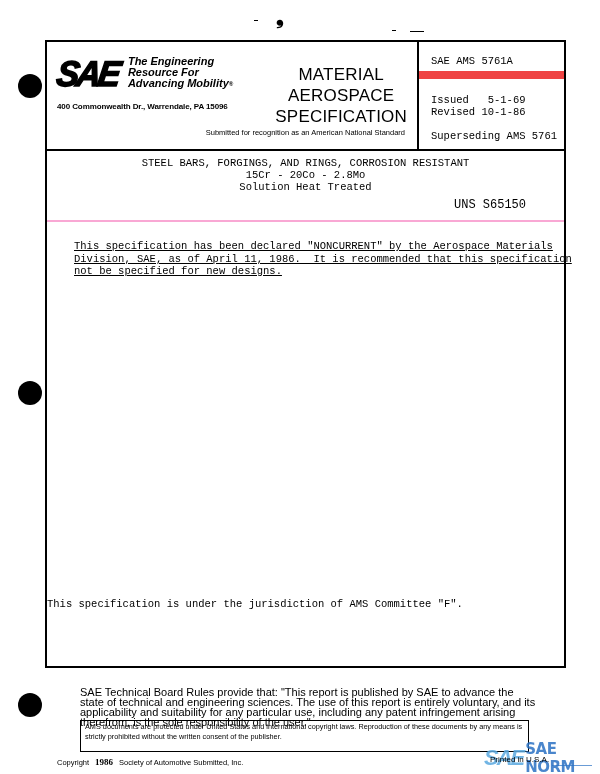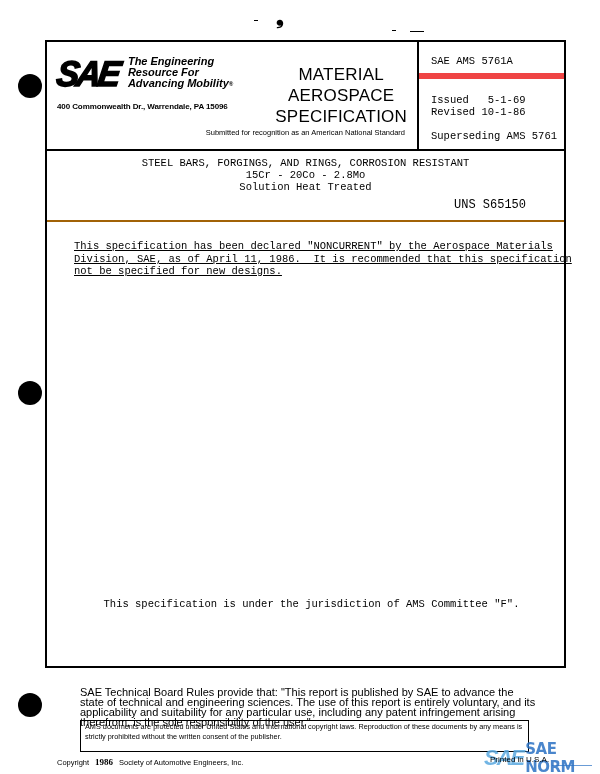--- a/index.html
+++ b/index.html
@@ -16,32 +16,32 @@
   .header-left { position: absolute; left: 0; top: 0; width: 372px; height: 107px; border-right: 2px solid #000; }
   .header-right { position: absolute; left: 372px; top: 0; width: 145px; height: 107px; }
 
   .logo-row { position: absolute; left: 10px; top: 14px; display: flex; align-items: center; }
   .sae-logo { font-family: "Liberation Sans", sans-serif; font-weight: 900; font-style: italic; font-size: 34px; letter-spacing: -3px; line-height: 30px; transform: skewX(-8deg) scaleY(1.05); -webkit-text-stroke: 1.5px #000; }
   .tagline { margin-left: 10px; font-style: italic; font-weight: bold; font-size: 11px; line-height: 11px; }
   .address { position: absolute; left: 10px; top: 60px; font-size: 8px; font-weight: bold; letter-spacing: -0.1px; }
   .ams-title { position: absolute; right: 10px; top: 22px; text-align: center; font-size: 17px; line-height: 21px; letter-spacing: 0.2px; }
   .submitted { position: absolute; right: 12px; top: 86px; font-size: 7.5px; }
 
-  .spec-id-box { position: absolute; left: 0; top: 0; width: 145px; height: 37px; border-bottom: 6px solid #ef4444; }
+  .spec-id-box { position: absolute; left: 0; top: 0; width: 145px; height: 37px; border-bottom: 8px solid #ef4444; }
   .mono { font-family: "Liberation Mono", monospace; }
   .spec-id { position: absolute; left: 12px; top: 13px; font-size: 10.5px; }
   .dates { position: absolute; left: 12px; top: 52px; font-size: 10.5px; line-height: 12px; white-space: pre; }
   .superseding { position: absolute; left: 12px; top: 88px; font-size: 10.5px; }
 
-  .title-section { position: absolute; left: 0; top: 109px; width: 517px; height: 71px; border-bottom: 2px solid #a16207; }
+  .title-section { position: absolute; left: 0; top: 109px; width: 517px; height: 71px; border-bottom: 2px solid #f9a8d4; }
   .title-lines { position: absolute; left: 0; top: 6px; width: 100%; text-align: center; font-size: 10.5px; line-height: 12px; }
   .uns { position: absolute; right: 38px; top: 47px; font-size: 12px; padding-left: 13px; }
 
   .body-text { position: absolute; left: 27px; font-size: 10.5px; line-height: 12.5px; white-space: pre; text-decoration: underline; }
-  .jurisdiction { position: absolute; left: 0; width: 100%; text-align: center; font-size: 10.5px; padding-left: 12px; }
+  .jurisdiction { position: absolute; left: 0; width: 100%; font-size: 10.5px; }
 
   .footer-rules { position: absolute; left: 80px; top: 687px; width: 460px; font-size: 11px; line-height: 10px; }
   .copyright-box { position: absolute; left: 80px; top: 720px; width: 449px; height: 32px; border: 1.5px solid #000; padding: 1px 4px; font-size: 7.3px; line-height: 10px; }
   .copyright-line { position: absolute; left: 57px; top: 757px; font-size: 7.5px; }
   .copyright-line .year { font-size: 9px; font-weight: bold; margin: 0 6px; font-family: Liberation Serif, serif; }
   .printed { position: absolute; left: 490px; top: 755px; font-size: 8px; z-index: 2; }
 
   .watermark { position: absolute; left: 484px; top: 740px; display: flex; align-items: center; opacity: 0.85; z-index: 1; }
   .wm-logo { font-weight: 900; font-style: italic; font-size: 22px; color: #5aa9e0; letter-spacing: -2px; }
   .wm-text { font-family: "DejaVu Sans", sans-serif; font-weight: bold; font-size: 15px; color: #2b72c4; margin-left: 2px; letter-spacing: -0.5px; }
@@ -101,21 +101,21 @@
 
   <div class="body-text mono" style="top:198px;">This specification has been declared "NONCURRENT" by the Aerospace Materials
 Division, SAE, as of April 11, 1986.  It is recommended that this specification
 not be specified for new designs.</div>
   <div class="jurisdiction mono" style="top:556px;">This specification is under the jurisdiction of AMS Committee "F".</div>
 </div>
 
 <div class="footer-rules">SAE Technical Board Rules provide that: "This report is published by SAE to advance the state of technical and engineering sciences. The use of this report is entirely voluntary, and its applicability and suitability for any particular use, including any patent infringement arising therefrom, is the sole responsibility of the user."</div>
 <div class="copyright-box">AMS documents are protected under United States and international copyright laws. Reproduction of these documents by any means is strictly prohibited without the written consent of the publisher.</div>
 <div class="copyright-line">
-  <span>Copyright</span><span class="year">1986</span><span>Society of Automotive Engineers, Inc.</span>
+  <span>Copyright</span><span class="year">1986</span><span>Society of Automotive Submitted, Inc.</span>
 </div>
 
 <div class="watermark">
   <span class="wm-logo">SAE</span>
   <span class="wm-text">SAE NORM</span>
 </div>
 <div class="wm-line"></div>
 <div class="printed">Printed in U.S.A.</div>
 
 </body></html>

